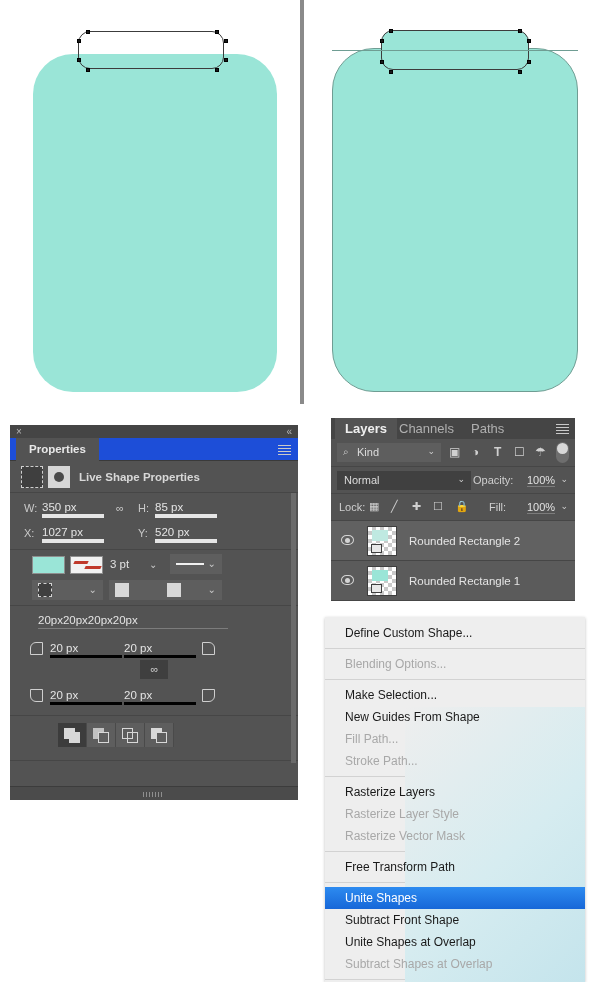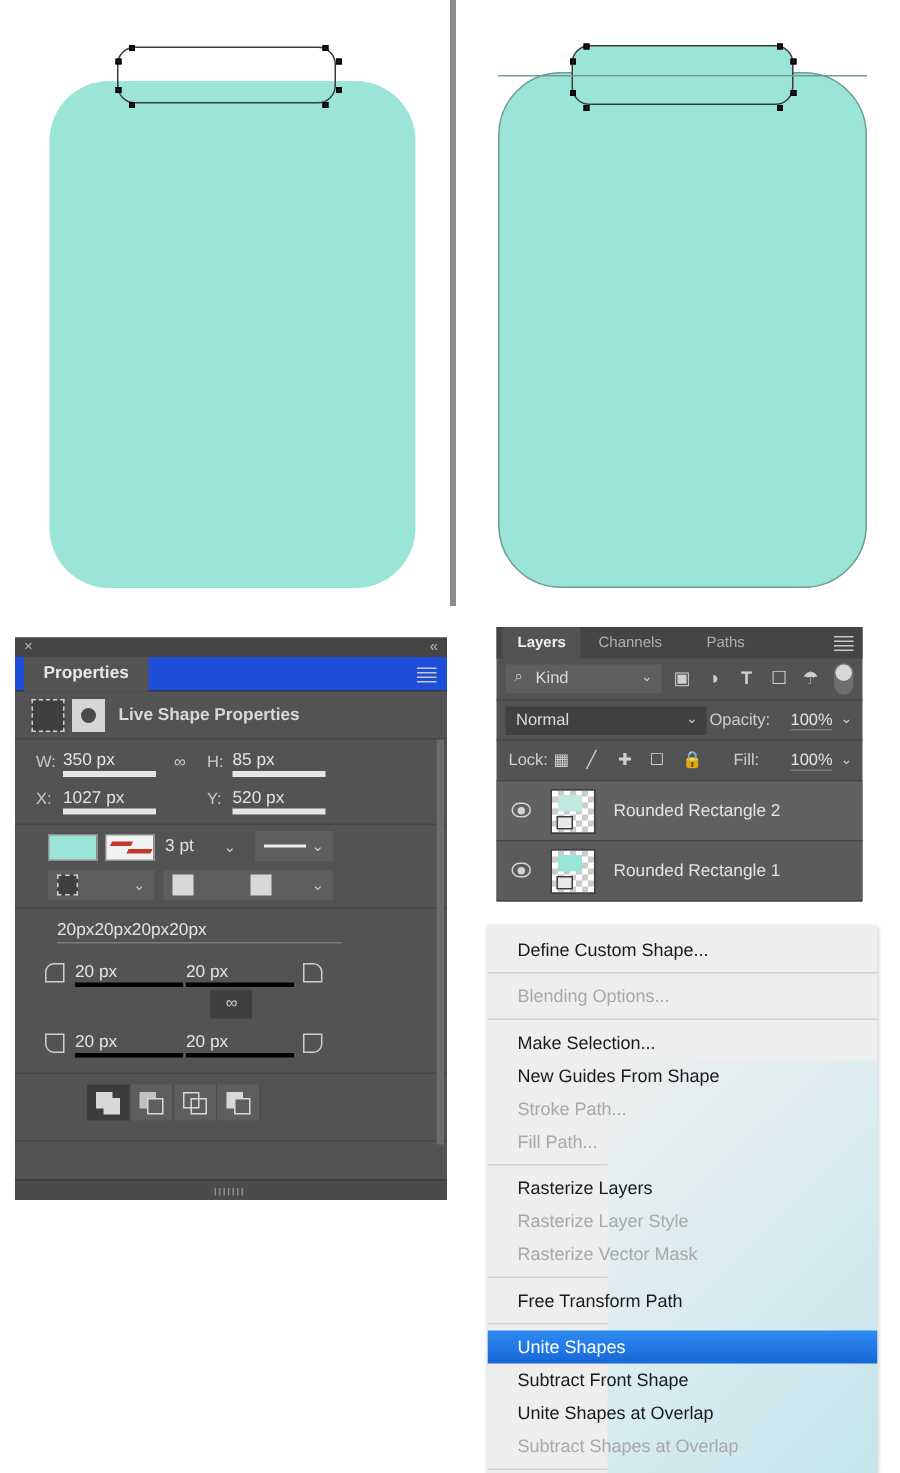--- a/index.html
+++ b/index.html
@@ -155,21 +155,21 @@
   }
   .grip { position: absolute; left: 133px; top: 5px; width: 22px; height: 5px; }
   .grip span { float: left; width: 1px; height: 5px; background: #8e8e8e; margin-right: 2px; }
 
   
   .layers-panel {
     position: absolute; left: 331px; top: 418px; width: 244px; height: 182px;
     background: #535353; color: #d6d6d6; font-size: 11px;
   }
   .layers-tabbar { height: 21px; background: #454545; position: relative; }
-  .l-tab { position: absolute; top: 0; height: 21px; line-height: 21px; font-size: 10px; padding: 0 10px; }
+  .l-tab { position: absolute; top: 0; height: 21px; line-height: 21px; font-size: 13px; padding: 0 10px; }
   .l-tab.active { background: #535353; color: #efefef; font-weight: bold; }
   .l-tab.inactive { color: #b0b0b0; }
   .l-menu { position: absolute; right: 6px; top: 6px; width: 13px; height: 9px; }
   .l-menu span { display: block; height: 1px; background: #c9c9c9; margin-bottom: 2px; }
 
   .filter-row { height: 28px; position: relative; border-bottom: 1px solid #464646; }
   .kind-box {
     position: absolute; left: 6px; top: 4px; width: 104px; height: 19px; background: #5e5e5e;
   }
   .kind-box .mag { position: absolute; left: 6px; top: 3px; font-size: 10px; color: #cfcfcf; }
@@ -478,22 +478,22 @@
   <div class="ctx-menu">
     <div class="ctx-grad"></div>
     <div class="ctx-pad-top"></div>
 
     <div class="ctx-item">Define Custom Shape...</div>
     <div class="ctx-sep"></div>
     <div class="ctx-item disabled">Blending Options...</div>
     <div class="ctx-sep"></div>
     <div class="ctx-item">Make Selection...</div>
     <div class="ctx-item">New Guides From Shape</div>
+    <div class="ctx-item disabled">Fill Path...</div>
     <div class="ctx-item disabled">Stroke Path...</div>
-    <div class="ctx-item disabled">Fill Path...</div>
     <div class="ctx-sep"></div>
     <div class="ctx-item">Rasterize Layers</div>
     <div class="ctx-item disabled">Rasterize Layer Style</div>
     <div class="ctx-item disabled">Rasterize Vector Mask</div>
     <div class="ctx-sep"></div>
     <div class="ctx-item">Free Transform Path</div>
     <div class="ctx-sep"></div>
     <div class="ctx-item sel">Unite Shapes</div>
     <div class="ctx-item">Subtract Front Shape</div>
     <div class="ctx-item">Unite Shapes at Overlap</div>

